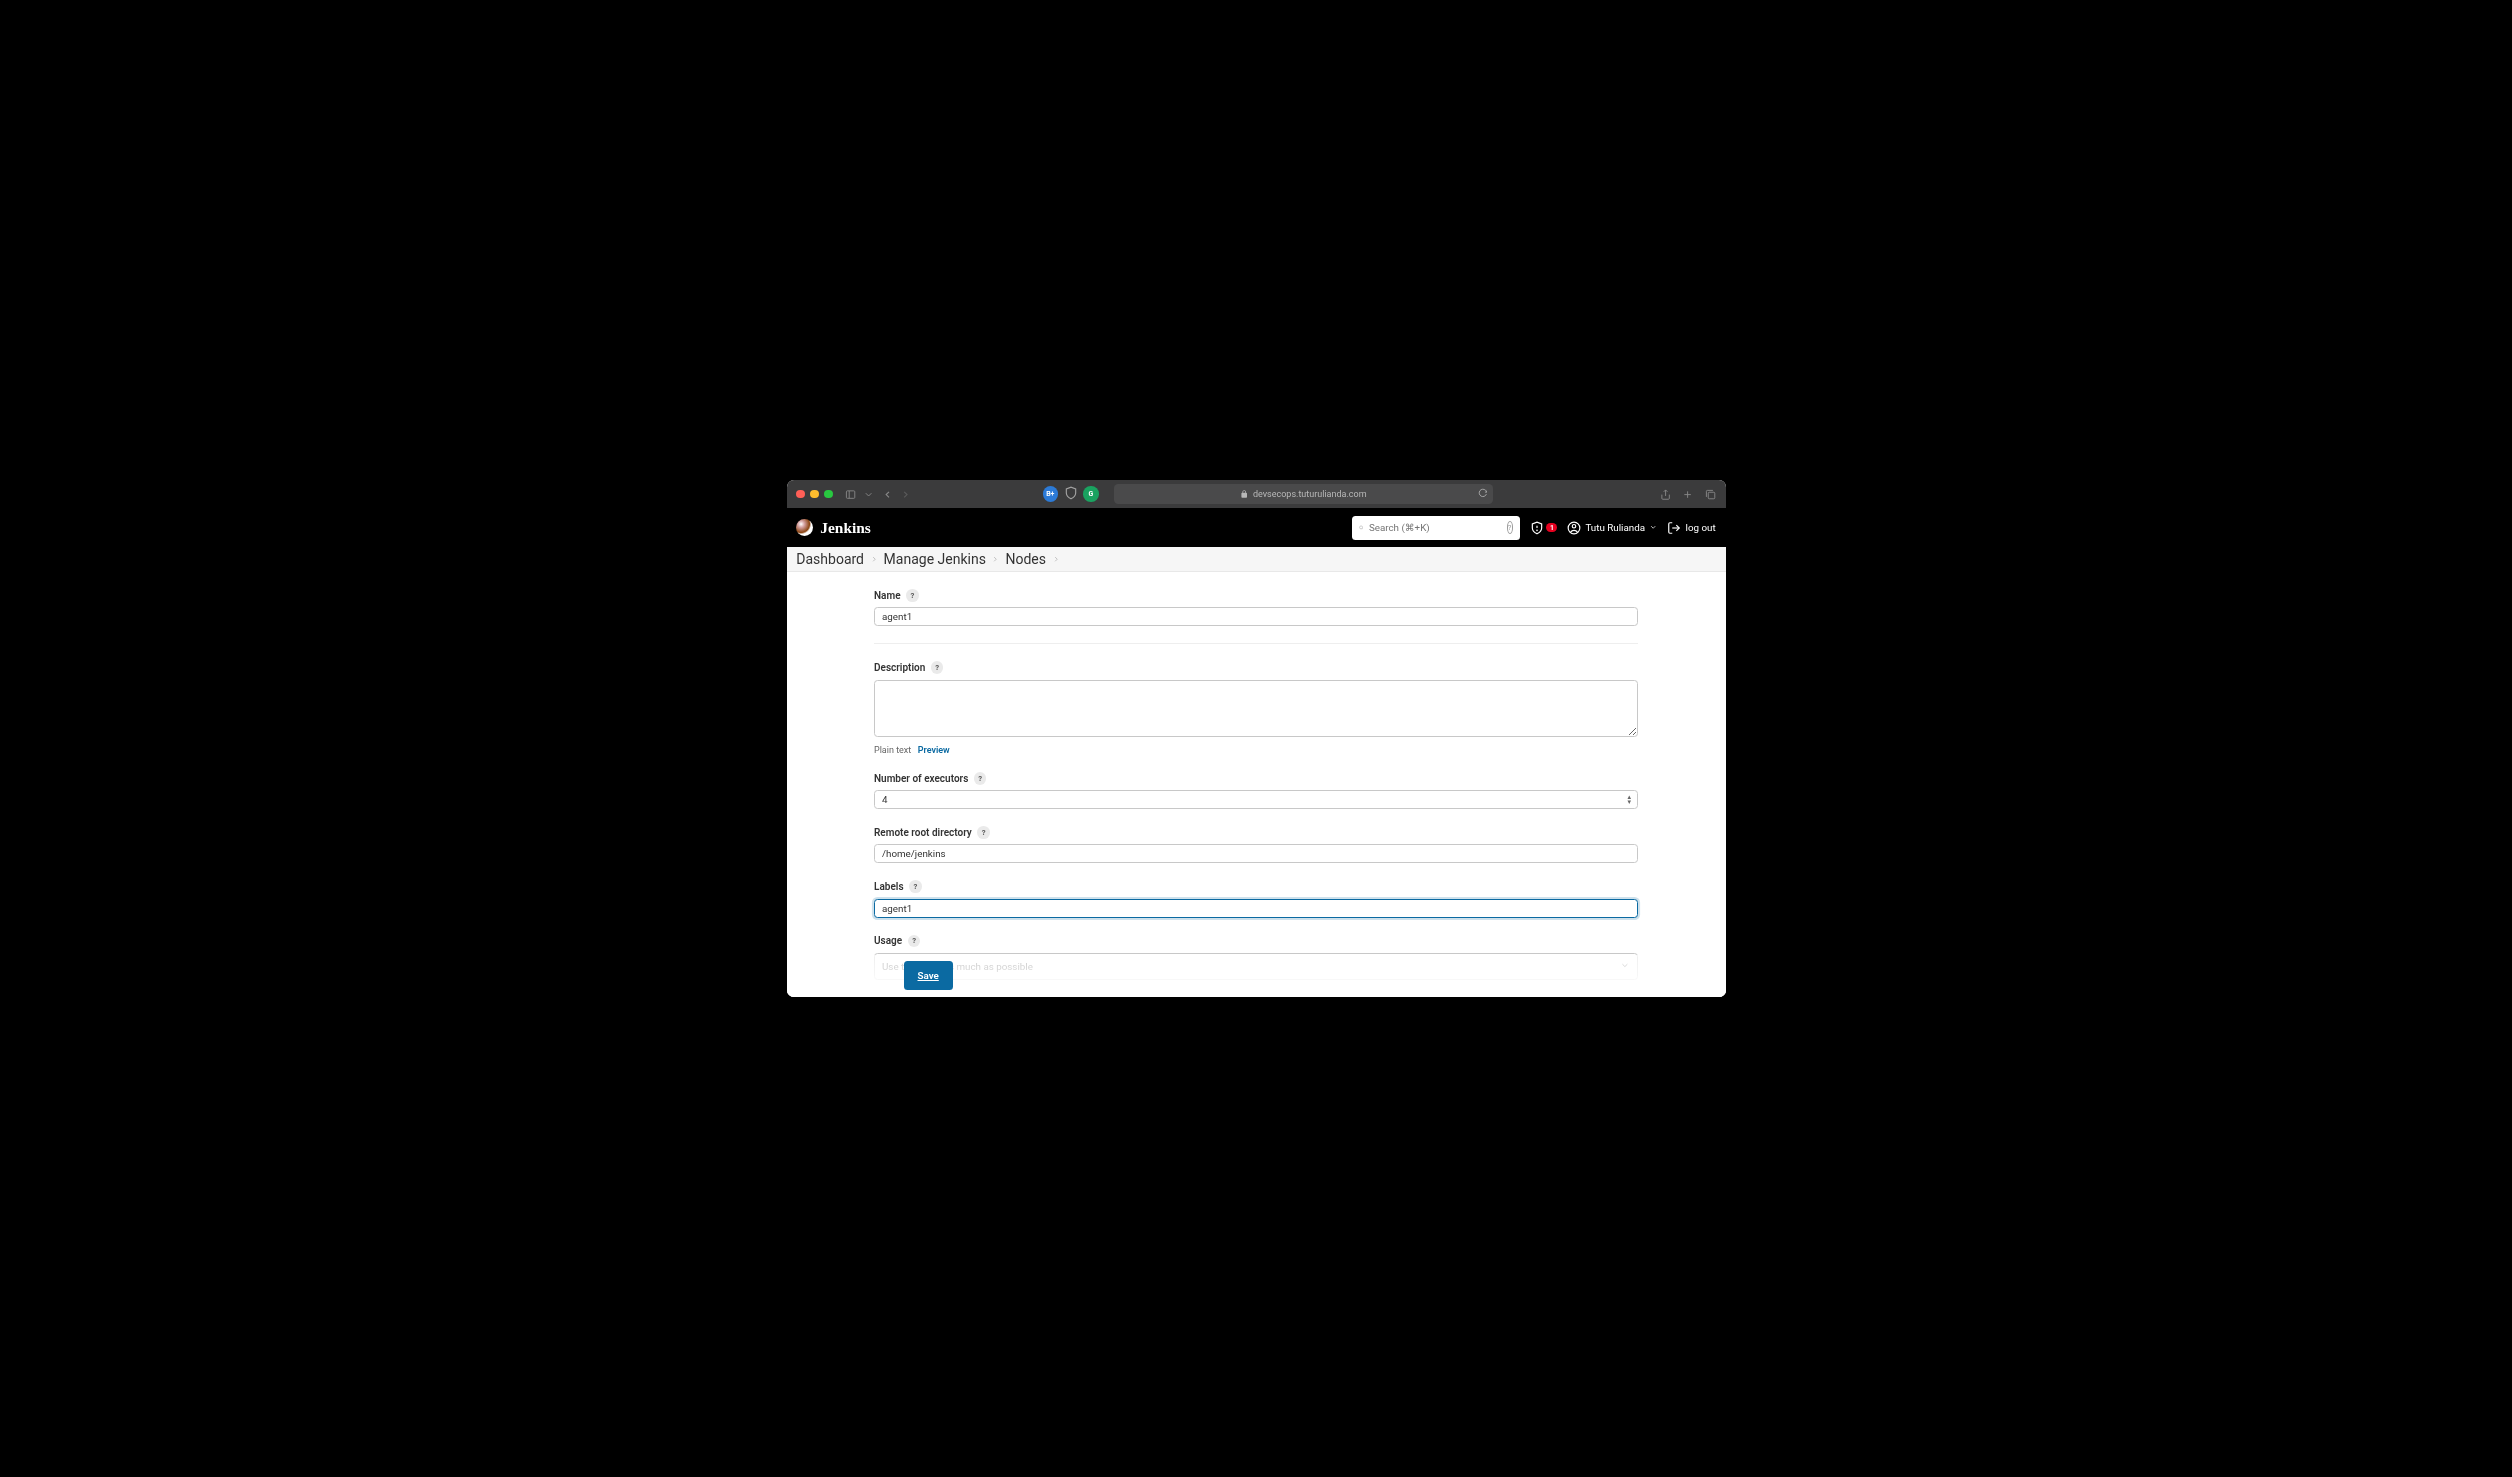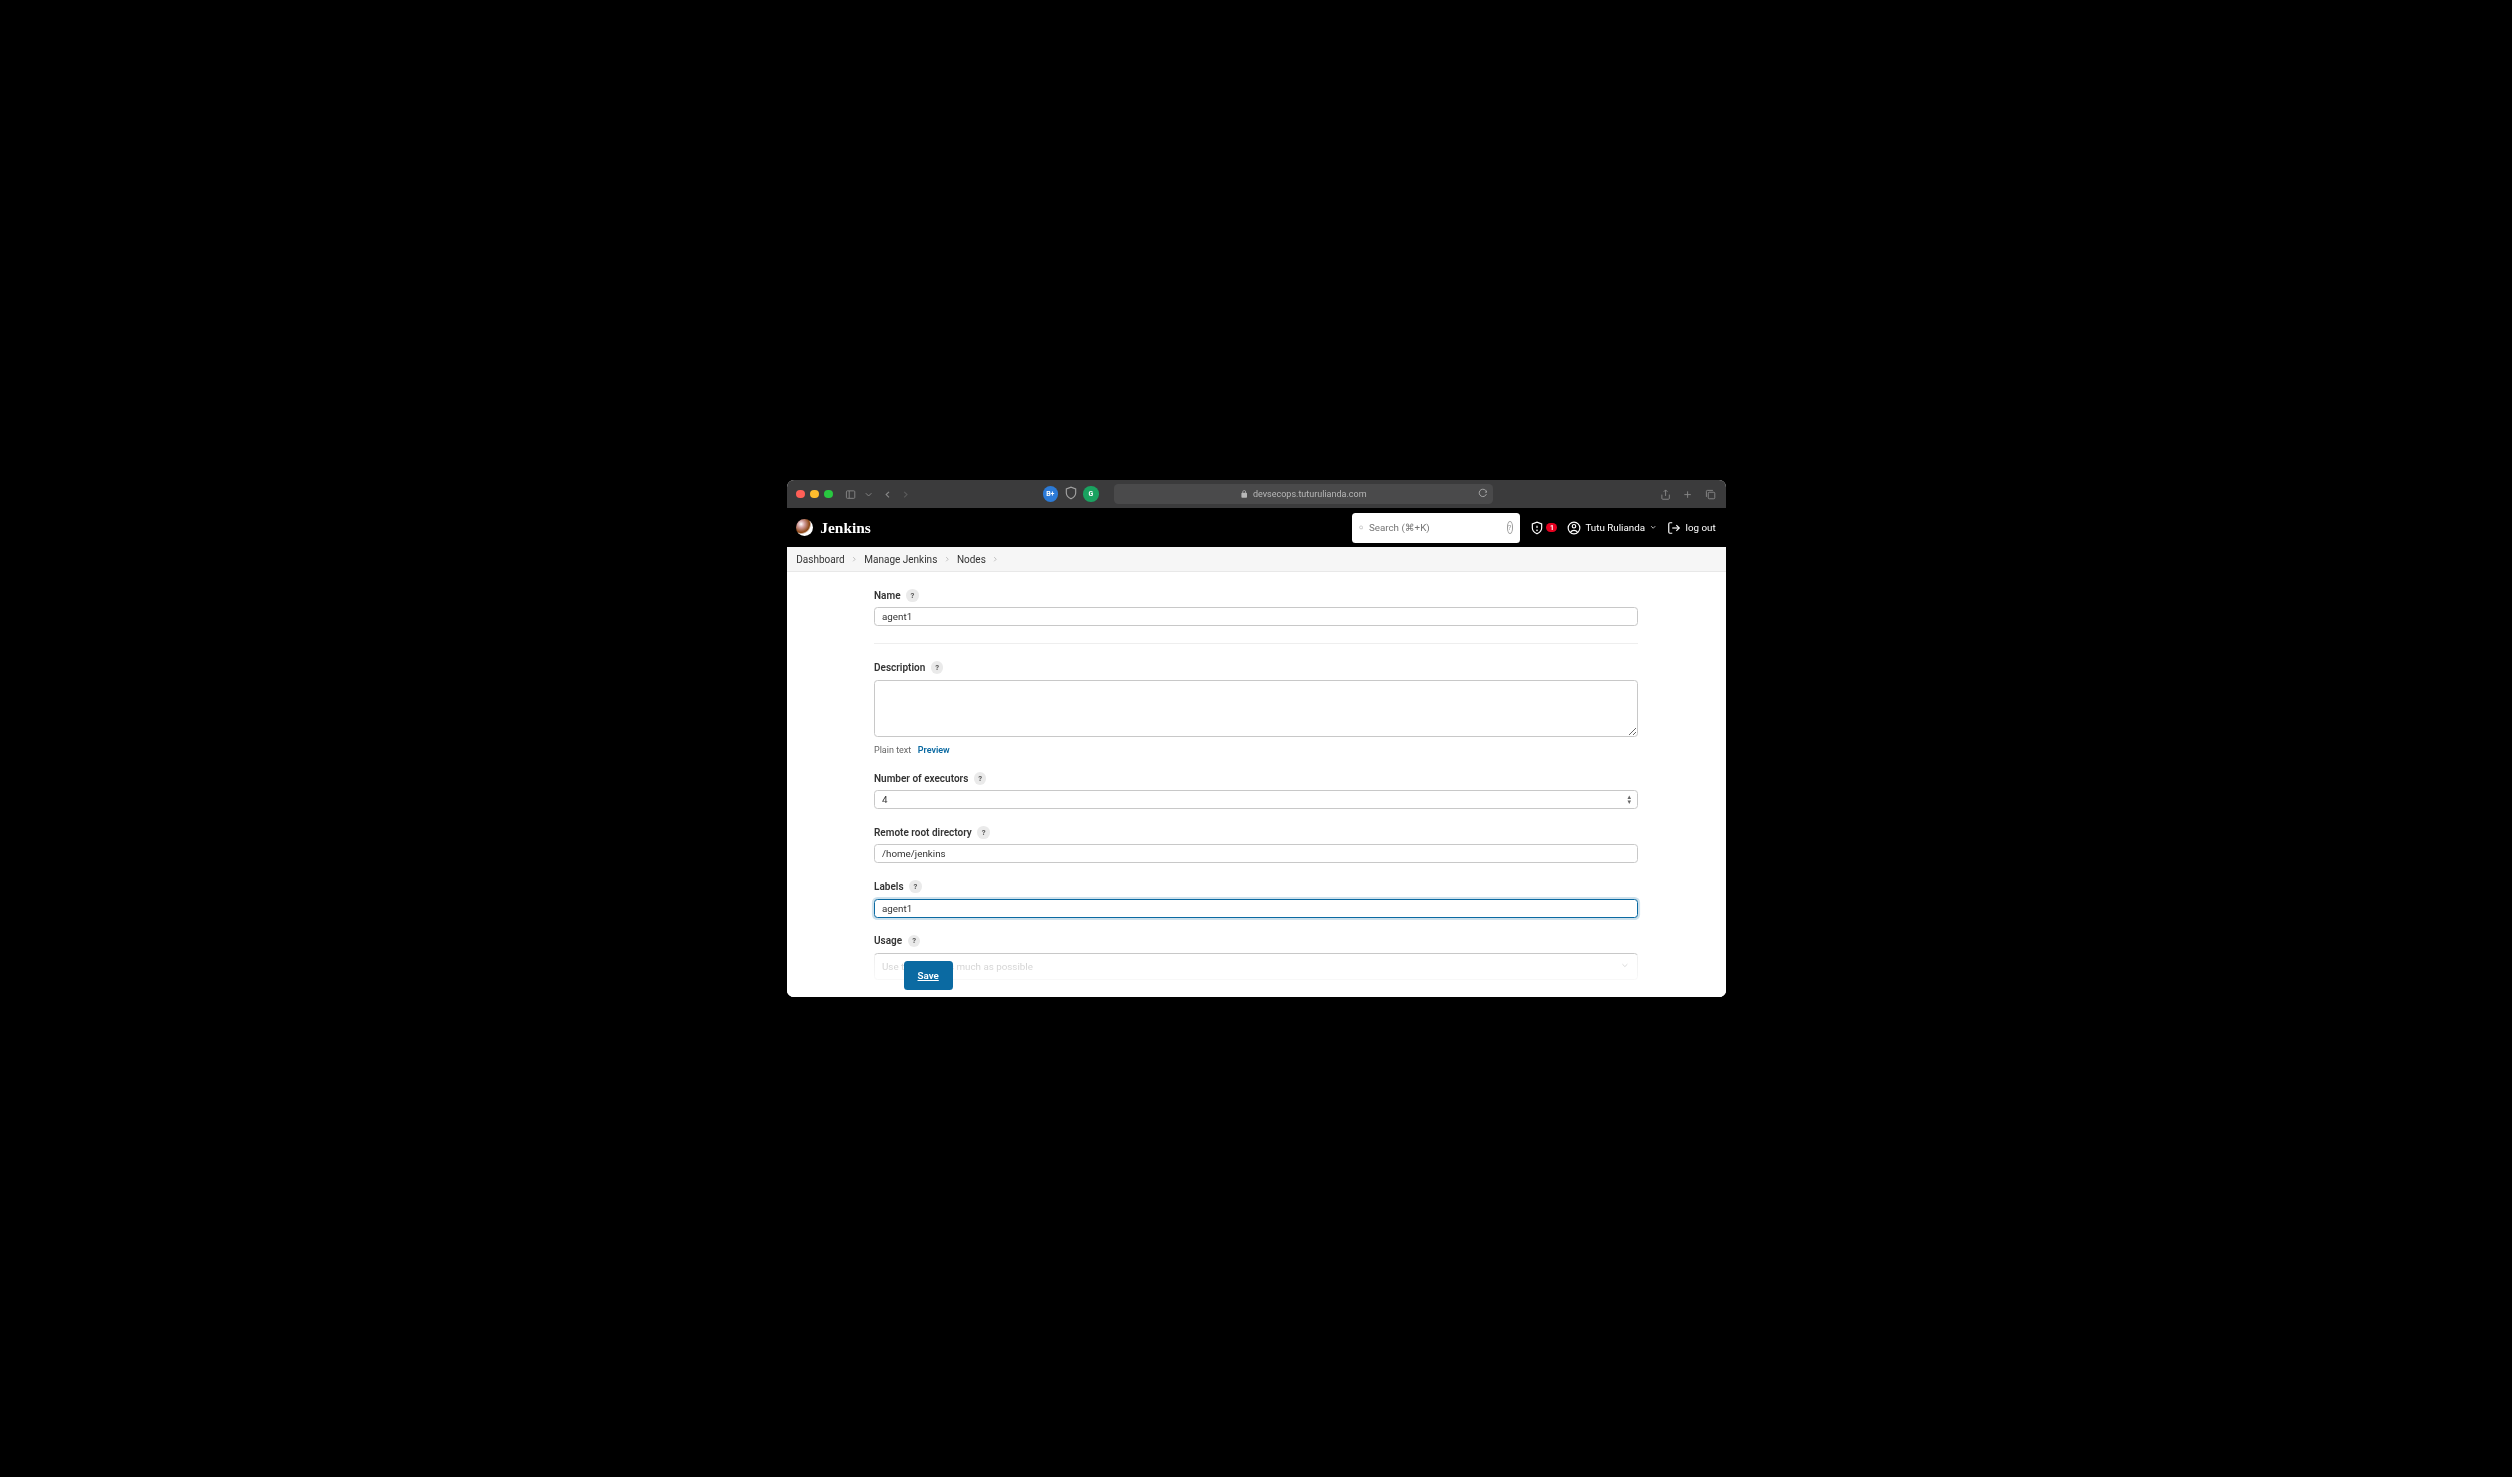--- a/index.html
+++ b/index.html
@@ -21,28 +21,28 @@
     .ext-green { background: #1aa260; color: #fff; }
     .addr { flex: 1; max-width: 379px; height: 19.6px; background: #4a4a4b; border-radius: 4.2px; display: flex; align-items: center; justify-content: center; color: #b8b8b8; font-size: 9px; margin-left: 9.8px; position: relative; }
     .addr-lock { margin-right: 4.2px; display: flex; }
     .addr-refresh { position: absolute; right: 5.6px; color: #b8b8b8; }
     .tb-right { margin-left: auto; display: flex; align-items: center; gap: 11.2px; color: #888; }
     .jenkins-header { height: 39px; background: #000; display: flex; align-items: center; padding: 0 9.8px; }
     .jenkins-logo { display: flex; align-items: center; gap: 7px; }
     .logo-img { width: 17px; height: 17px; border-radius: 50%; background: radial-gradient(circle at 30% 30%, #fff 0%, #d4a0a0 20%, #8b4513 50%, #fff 60%); }
     .logo-text { color: #fff; font-family: Georgia, serif; font-weight: bold; font-size: 15.4px; }
     .header-right { margin-left: auto; display: flex; align-items: center; gap: 9.8px; }
-    .search-box { width: 168px; height: 30px; background: #fff; border-radius: 3.5px; display: flex; align-items: center; padding: 0 7px; gap: 5.6px; }
+    .search-box { width: 168px; height: 24px; background: #fff; border-radius: 3.5px; display: flex; align-items: center; padding: 0 7px; gap: 5.6px; }
     .search-box input { border: none; outline: none; flex: 1; font-size: 9.8px; color: #666; background: transparent; }
     .search-help { width: 12.6px; height: 12.6px; border: 1.1px solid #999; border-radius: 50%; display: flex; align-items: center; justify-content: center; font-size: 7.7px; color: #999; }
     .alert-icon { color: #fff; display: flex; align-items: center; gap: 2.8px; }
     .alert-badge { background: #e6001f; color: #fff; font-size: 7px; padding: 0.7px 3.5px; border-radius: 5.6px; font-weight: bold; }
     .user-menu { color: #fff; display: flex; align-items: center; gap: 4.2px; font-size: 9.8px; cursor: pointer; }
     .logout { color: #fff; display: flex; align-items: center; gap: 4.2px; font-size: 9.8px; cursor: pointer; }
-    .breadcrumbs { height: 25px; background: #f6f6f6; border-bottom: 0.7px solid #e8e8e8; display: flex; align-items: center; padding: 0 9.8px; gap: 5.6px; font-size: 10px; }
+    .breadcrumbs { height: 25px; background: #f6f6f6; border-bottom: 0.7px solid #e8e8e8; display: flex; align-items: center; padding: 0 9.8px; gap: 5.6px; font-size: 14px; }
     .crumb { color: #333; cursor: pointer; }
     .crumb-sep { color: #aaa; display: flex; }
     .content { padding: 17px 0 0; display: flex; justify-content: center; background: #fff; min-height: 407px; position: relative; }
     .form { width: 764px; }
     .form-group { margin-bottom: 17px; }
     .form-group.bordered { border-bottom: 0.7px solid #eee; padding-bottom: 17px; }
     .label-row { display: flex; align-items: center; gap: 5.6px; margin-bottom: 5.6px; }
     .form-label { font-size: 10px; font-weight: 600; color: #333; }
     .help-badge { width: 12.6px; height: 12.6px; background: #eaeaea; border-radius: 50%; display: flex; align-items: center; justify-content: center; font-size: 7.7px; color: #555; cursor: pointer; font-weight: bold; }
     .form-input { width: 100%; height: 19px; border: 0.7px solid #c8c8c8; border-radius: 3.5px; padding: 0 7px; font-size: 9.8px; color: #333; outline: none; }

